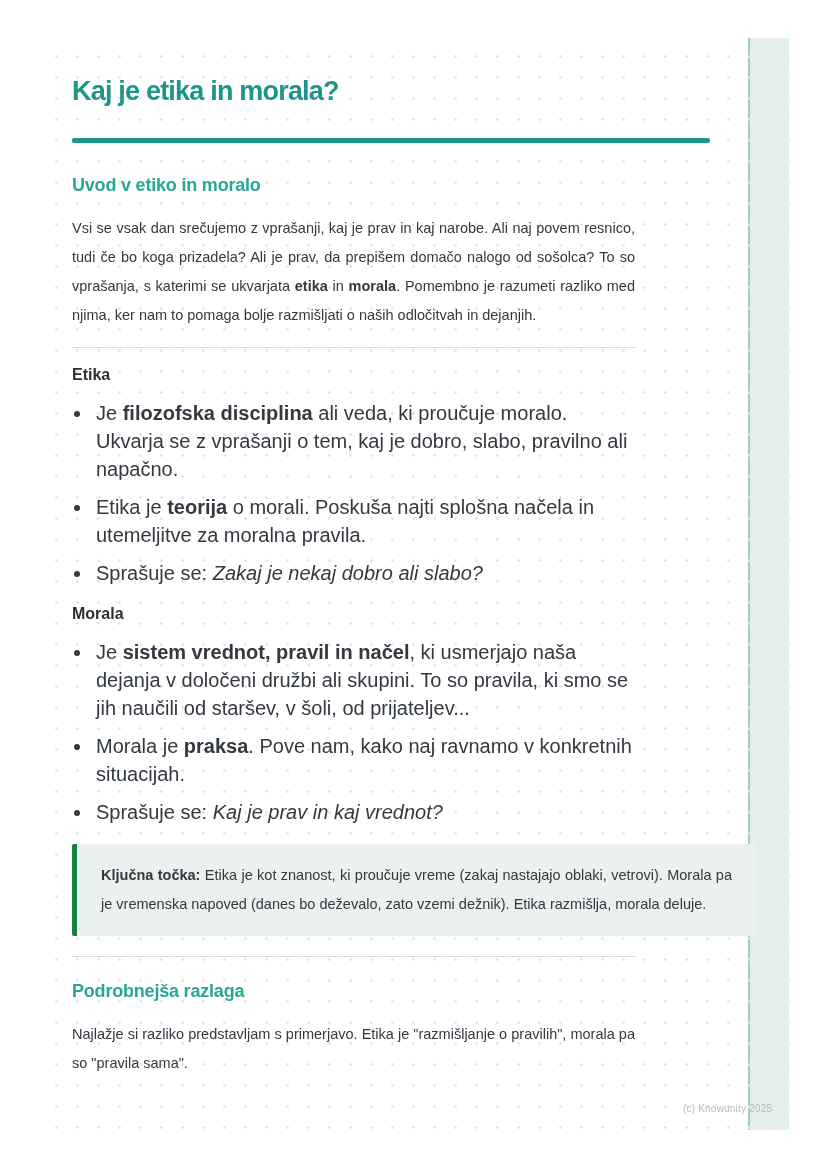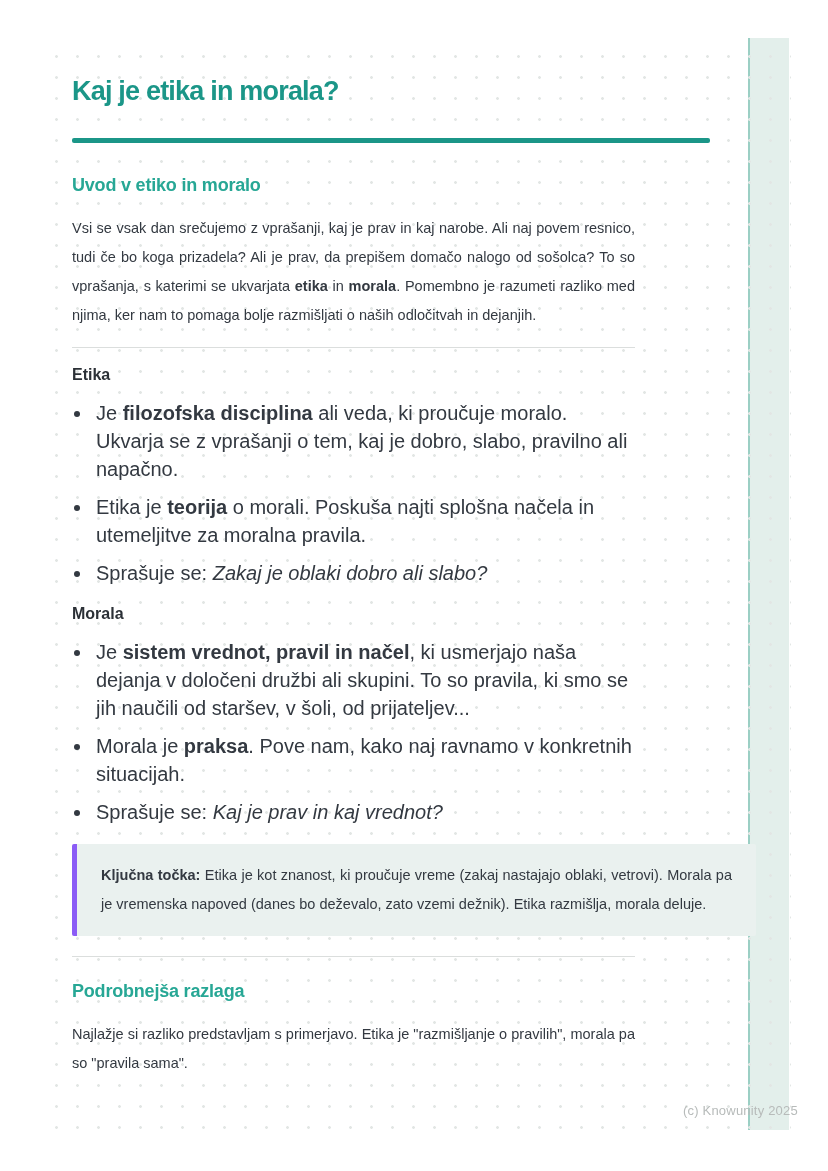--- a/index.html
+++ b/index.html
@@ -39,25 +39,25 @@
   ul.bullet-list{margin:12px 0 0;padding-left:21px;}
   ul.bullet-list li{
     font-size:20px;line-height:28px;color:#333941;padding-left:3px;
   }
   ul.bullet-list li + li{margin-top:10px;}
   .seg-b{font-weight:700;}
   .seg-i{font-style:italic;}
   .seg-bi{font-weight:400;font-style:italic;}
   .callout{
     margin-top:18px;width:684px;box-sizing:border-box;
-    background:#eaf1ef;border-left:5px solid #8b5cf6;border-radius:2px;
+    background:#eaf1ef;border-left:5px solid #15803d;border-radius:2px;
     padding:17px 24px;font-size:14.5px;line-height:29px;color:#333941;text-align:justify;
   }
   .watermark{
-    position:absolute;left:683px;top:1103px;font-size:13px;color:#b7bbba;
+    position:absolute;left:683px;top:1103px;font-size:10px;color:#b7bbba;
     letter-spacing:0.2px;z-index:3;white-space:nowrap;text-align:center;
   }
 </style>
 </head>
 <body>
 
 <div class="side-band"></div>
 <div class="dot-grid"></div>
 
 <div class="content">
@@ -68,21 +68,21 @@
   <h2 class="section-heading">Uvod v etiko in moralo</h2>
   <p class="body-par"><span>Vsi se vsak dan srečujemo z vprašanji, kaj je prav in kaj narobe. Ali naj povem resnico, tudi če bo koga prizadela? Ali je prav, da prepišem domačo nalogo od sošolca? To so vprašanja, s katerimi se ukvarjata </span><span class="seg-b">etika</span><span> in </span><span class="seg-b">morala</span><span>. Pomembno je razumeti razliko med njima, ker nam to pomaga bolje razmišljati o naših odločitvah in dejanjih.</span></p>
 
   <hr class="divider">
 
 
   <p class="term-label">Etika</p>
   <ul class="bullet-list">
     <li><span>Je </span><span class="seg-b">filozofska disciplina</span><span> ali veda, ki proučuje moralo. Ukvarja se z vprašanji o tem, kaj je dobro, slabo, pravilno ali napačno.</span></li>
     <li><span>Etika je </span><span class="seg-b">teorija</span><span> o morali. Poskuša najti splošna načela in utemeljitve za moralna pravila.</span></li>
-    <li><span>Sprašuje se: </span><span class="seg-bi">Zakaj</span><span class="seg-i"> je oblaki dobro ali slabo?</span></li>
+    <li><span>Sprašuje se: </span><span class="seg-bi">Zakaj</span><span class="seg-i"> je nekaj dobro ali slabo?</span></li>
   </ul>
 
   <p class="term-label">Morala</p>
   <ul class="bullet-list">
     <li><span>Je </span><span class="seg-b">sistem vrednot, pravil in načel</span><span>, ki usmerjajo naša dejanja v določeni družbi ali skupini. To so pravila, ki smo se jih naučili od staršev, v šoli, od prijateljev...</span></li>
     <li><span>Morala je </span><span class="seg-b">praksa</span><span>. Pove nam, kako naj ravnamo v konkretnih situacijah.</span></li>
     <li><span>Sprašuje se: </span><span class="seg-bi">Kaj</span><span class="seg-i"> je prav in kaj vrednot?</span></li>
   </ul>
 
   <div class="callout"><span class="seg-b">Ključna točka:</span><span> Etika je kot znanost, ki proučuje vreme (zakaj nastajajo oblaki, vetrovi). Morala pa je vremenska napoved (danes bo deževalo, zato vzemi dežnik). Etika razmišlja, morala deluje.</span></div>

